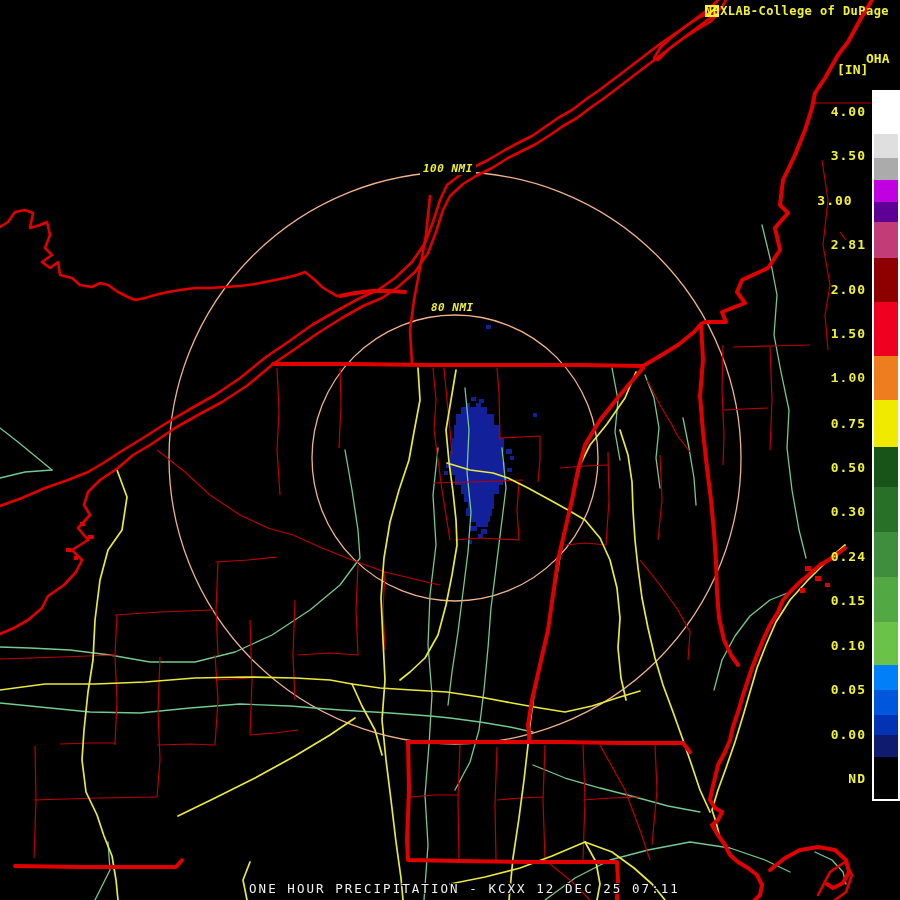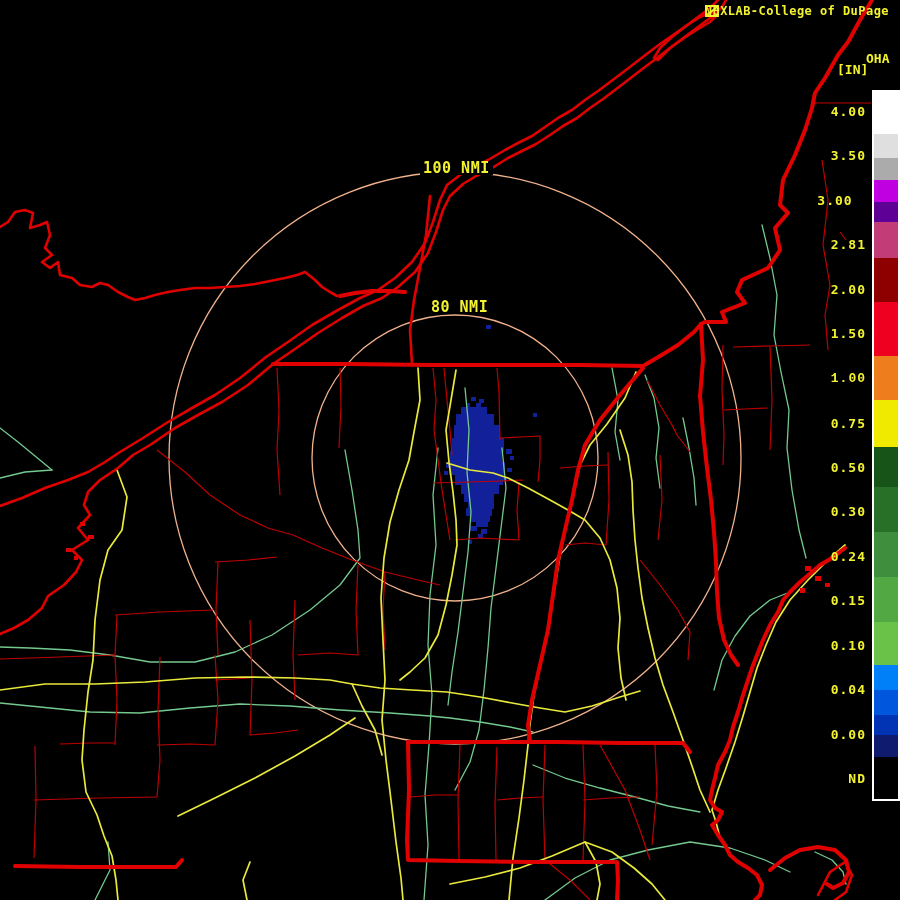--- a/index.html
+++ b/index.html
@@ -12,22 +12,22 @@
   .thickred{stroke:var(--state,#E00000);stroke-width:4;fill:none;stroke-linejoin:round;stroke-linecap:round;}
   .medred{stroke:var(--state,#E00000);stroke-width:2.6;fill:none;stroke-linejoin:round;stroke-linecap:round;}
   .thinred{stroke:var(--county,#BE0000);stroke-width:1.2;fill:none;stroke-linejoin:round;}
   .yellowrd{stroke:var(--road,#E9E93C);stroke-width:1.7;fill:none;stroke-linejoin:round;stroke-linecap:round;}
   .teal{stroke:var(--river,#74C98E);stroke-width:1.3;fill:none;stroke-linejoin:round;stroke-linecap:round;}
   .ring{stroke:var(--ring,#F0B28C);stroke-width:1.3;fill:none;}
   .precip{fill:var(--precip,#12209A);}
   .redfill{fill:var(--state,#E00000);}
 
   .ring-label{
-    position:absolute;color:var(--labelyellow,#F2F230);font-size:15px;font-weight:bold;
-    letter-spacing:0.5px;background:#000;padding:0 3px;line-height:13px;
+    position:absolute;color:var(--labelyellow,#F2F230);font-size:11px;font-weight:bold;
+    font-style:italic;letter-spacing:0.5px;background:#000;padding:0 3px;line-height:13px;
   }
   .title-bar{
     position:absolute;top:5px;right:6px;display:flex;align-items:center;gap:5px;
     color:var(--labelyellow,#F2F230);font-size:12px;font-weight:bold;letter-spacing:0.45px;
     line-height:12px;
     margin-left:36px;
   }
   .status-bar{
     position:absolute;left:249px;top:882px;color:var(--statuswhite,#F2F2F2);
     font-size:12.5px;letter-spacing:2.05px;line-height:14px;white-space:nowrap;
@@ -267,19 +267,20 @@
       <div class="cb-label" style="top: 238px;">2.81</div>
       <div class="cb-label" style="top: 283px;">2.00</div>
       <div class="cb-label" style="top: 327px;">1.50</div>
       <div class="cb-label" style="top: 372px; font-family: Liberation Mono, monospace;">1.00</div>
       <div class="cb-label" style="top: 417px;">0.75</div>
       <div class="cb-label" style="top: 461px;">0.50</div>
       <div class="cb-label" style="top: 505px;">0.30</div>
       <div class="cb-label" style="top: 550px;">0.24</div>
       <div class="cb-label" style="top: 594px;">0.15</div>
       <div class="cb-label" style="top: 639px;">0.10</div>
-      <div class="cb-label" style="top: 683px;">0.04</div>
+      <div class="cb-label" style="top: 683px;">0.05</div>
       <div class="cb-label" style="top: 728px;">0.00</div>
       <div class="cb-label" style="top: 772px;">ND</div>
     </div>
 
+  <div class="status-bar">ONE HOUR PRECIPITATION - KCXX 12 DEC 25 07:11</div>
 
 </div>
 
 </body></html>

